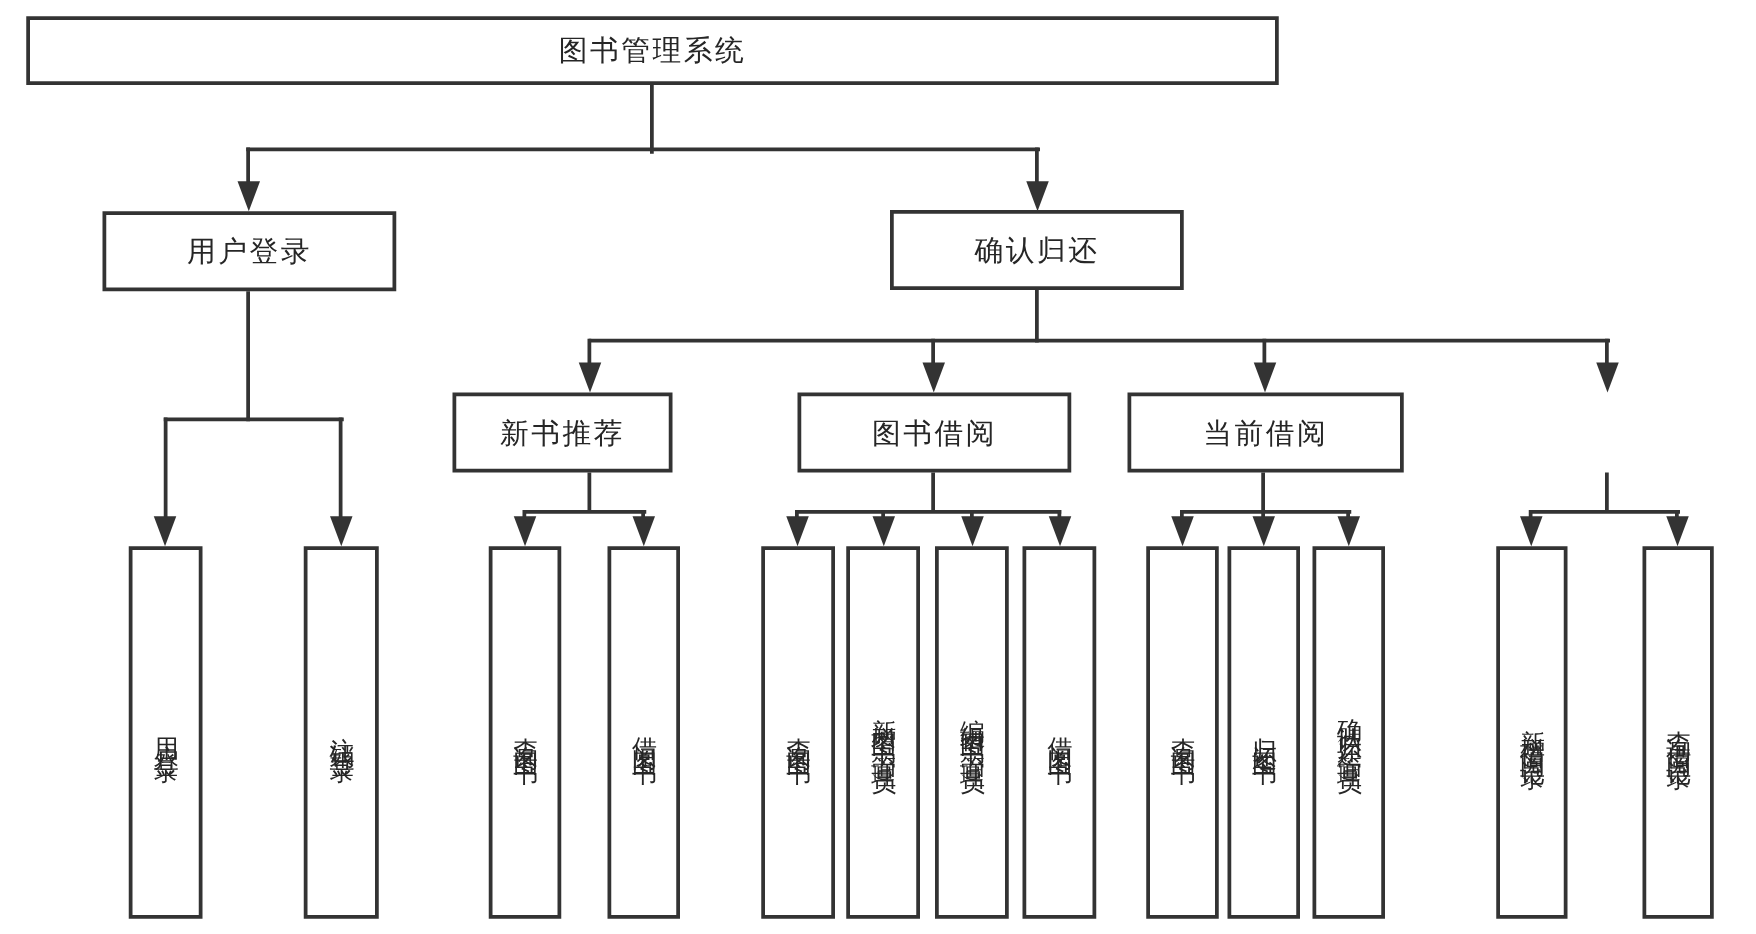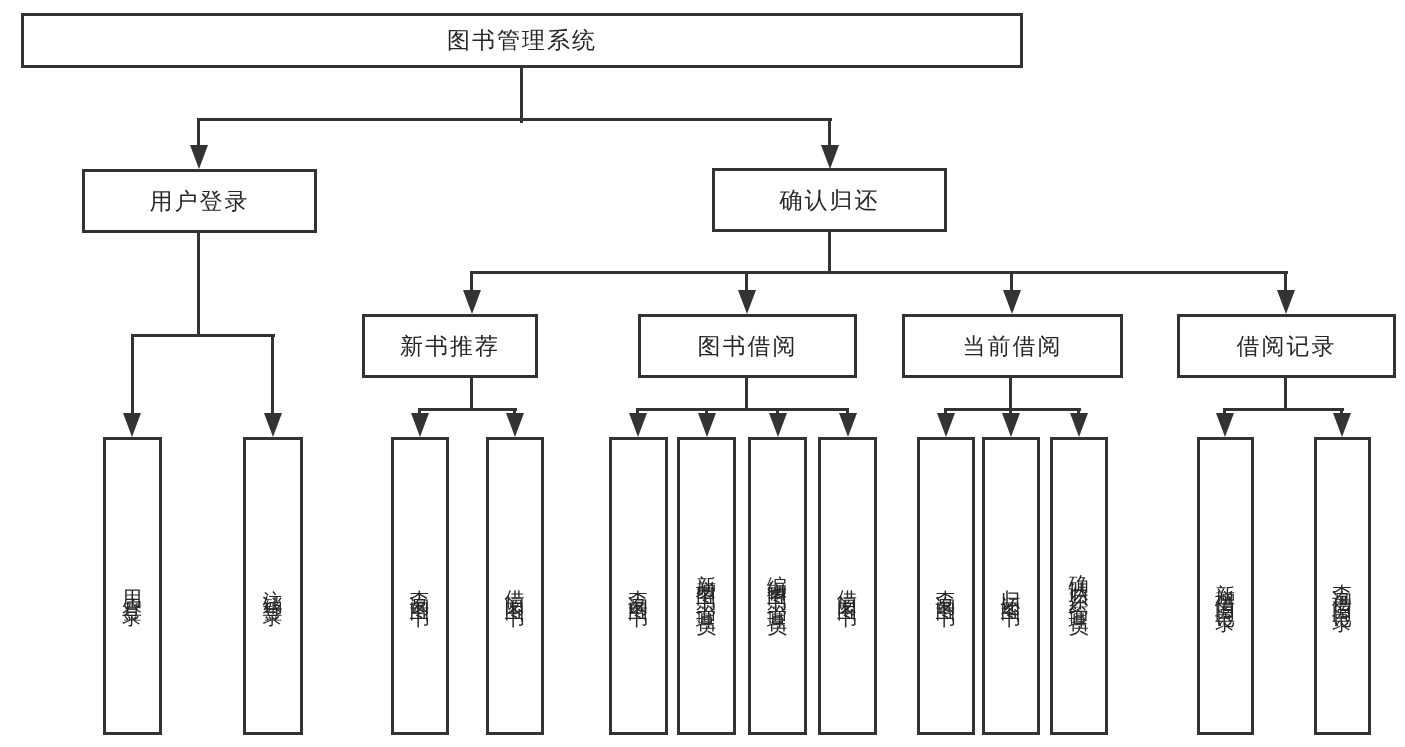--- a/index.html
+++ b/index.html
@@ -98,23 +98,20 @@
 
   <div class="box" style="left:362px;top:314px;width:176px;height:64px;">
     <span class="lbl">新书推荐</span>
   </div>
   <div class="box" style="left:638px;top:314px;width:219px;height:64px;">
     <span class="lbl">图书借阅</span>
   </div>
   <div class="box" style="left:902px;top:314px;width:221px;height:64px;">
     <span class="lbl">当前借阅</span>
   </div>
-  <div class="box" style="left:1177px;top:314px;width:219px;height:64px;">
-    <span class="lbl">借阅记录</span>
-  </div>
 
   <div class="vl" style="left:470px;top:378px;height:32px;"></div>
   <div class="hl" style="left:419px;top:408px;width:98px;"></div>
   <div class="vl" style="left:418px;top:408px;height:9px;"></div>
   <div class="ar" style="left:411px;top:413px;"></div>
   <div class="vl" style="left:513px;top:408px;height:9px;"></div>
   <div class="ar" style="left:506px;top:413px;"></div>
 
   <div class="vl" style="left:745px;top:378px;height:32px;"></div>
   <div class="hl" style="left:637px;top:408px;width:212px;"></div>

